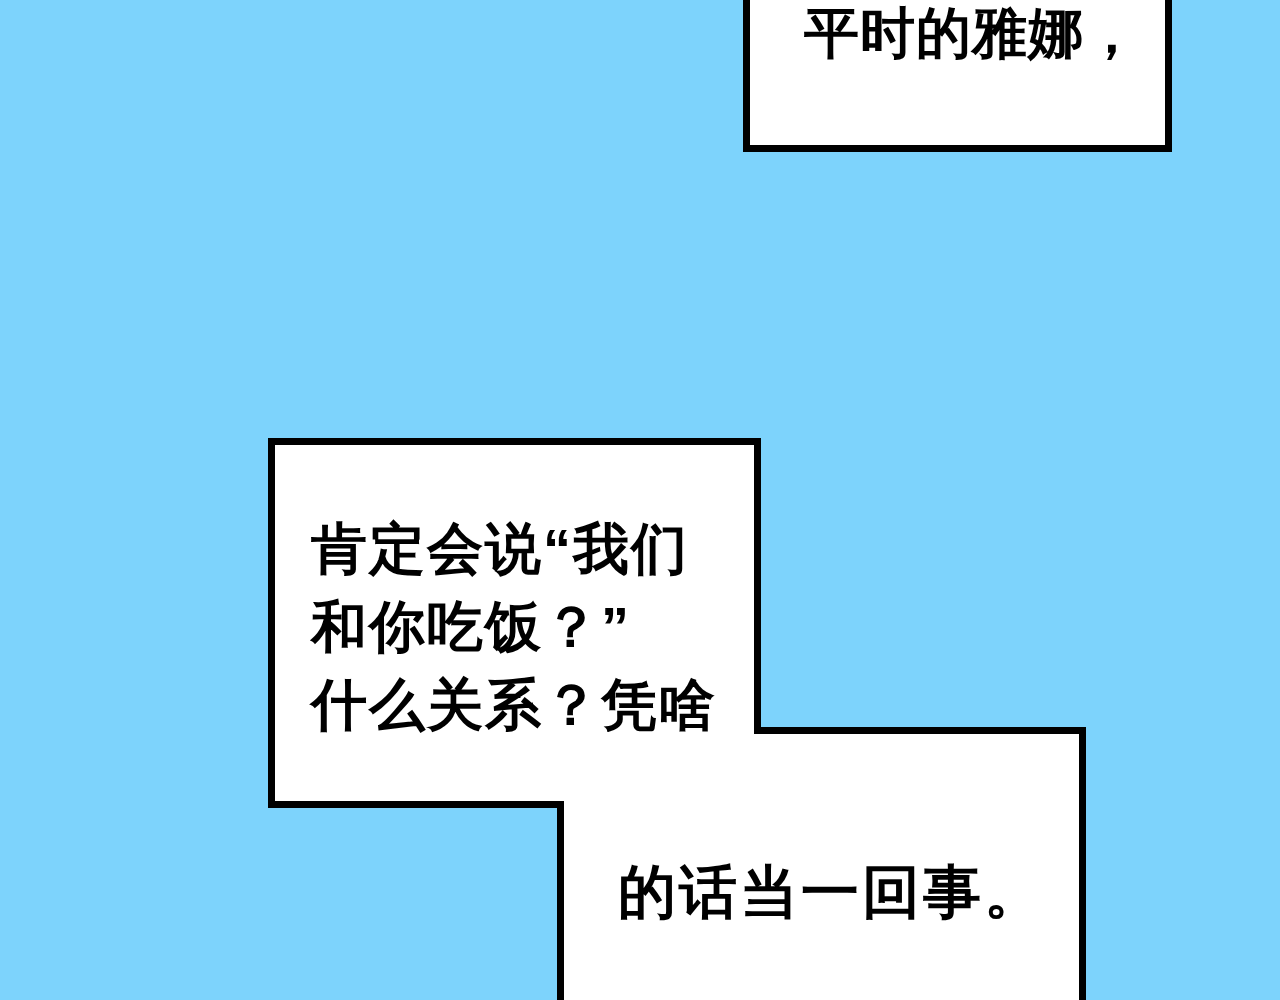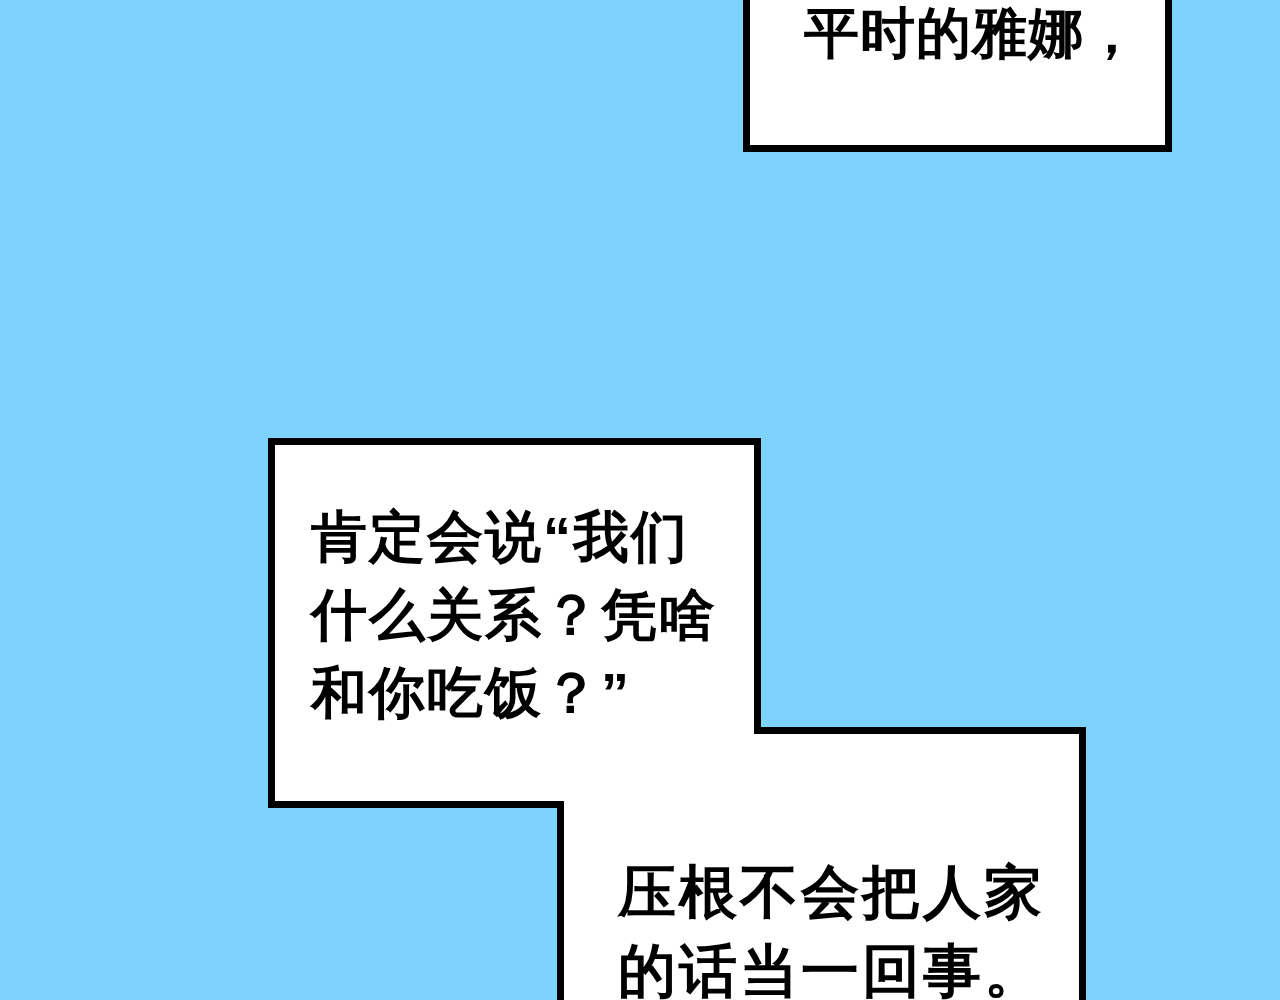--- a/index.html
+++ b/index.html
@@ -36,21 +36,21 @@
   }
   .top-text {
     left: 804px;
     top: -2px;
     font-size: 55px;
     line-height: 70px;
     letter-spacing: 1px;
   }
   .mid-text {
     left: 311px;
-    top: 498px;
+    top: 510px;
     font-size: 56px;
     line-height: 78px;
     letter-spacing: 2px;
   }
   .bot-text {
     left: 618px;
     top: 852px;
     font-size: 58px;
     line-height: 79px;
     letter-spacing: 3px;
@@ -65,22 +65,21 @@
 
     <path class="panel" d="M 746.5 -20 H 1168.5 V 148.5 H 746.5 Z"></path>
 
     <path class="panel" d="M 271.5 441.5 H 757.5 V 730.5 H 1082.5 V 1020 H 560.5 V 804.5 H 271.5 Z"></path>
   </svg>
 
   <div class="txt top-text">平时的雅娜，</div>
 
   <div class="txt mid-text">
     <div>肯定会说“我们</div>
+    <div>和你吃饭？”</div>
     <div>什么关系？凭啥</div>
-    <div>和你吃饭？”</div>
   </div>
 
   <div class="txt bot-text">
-    <div>压根不会把人家</div>
     <div>的话当一回事。</div>
   </div>
 
 </div>
 
 </body></html>

